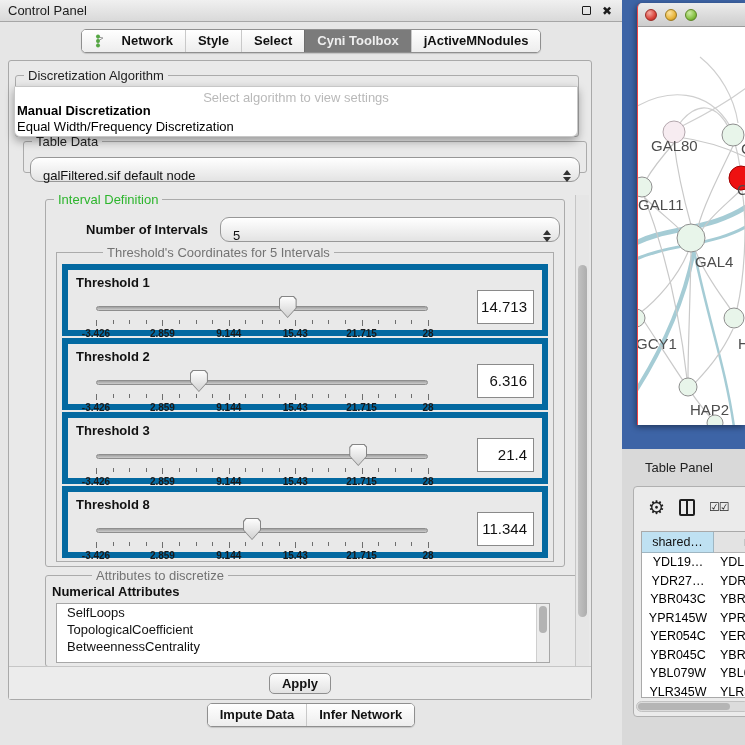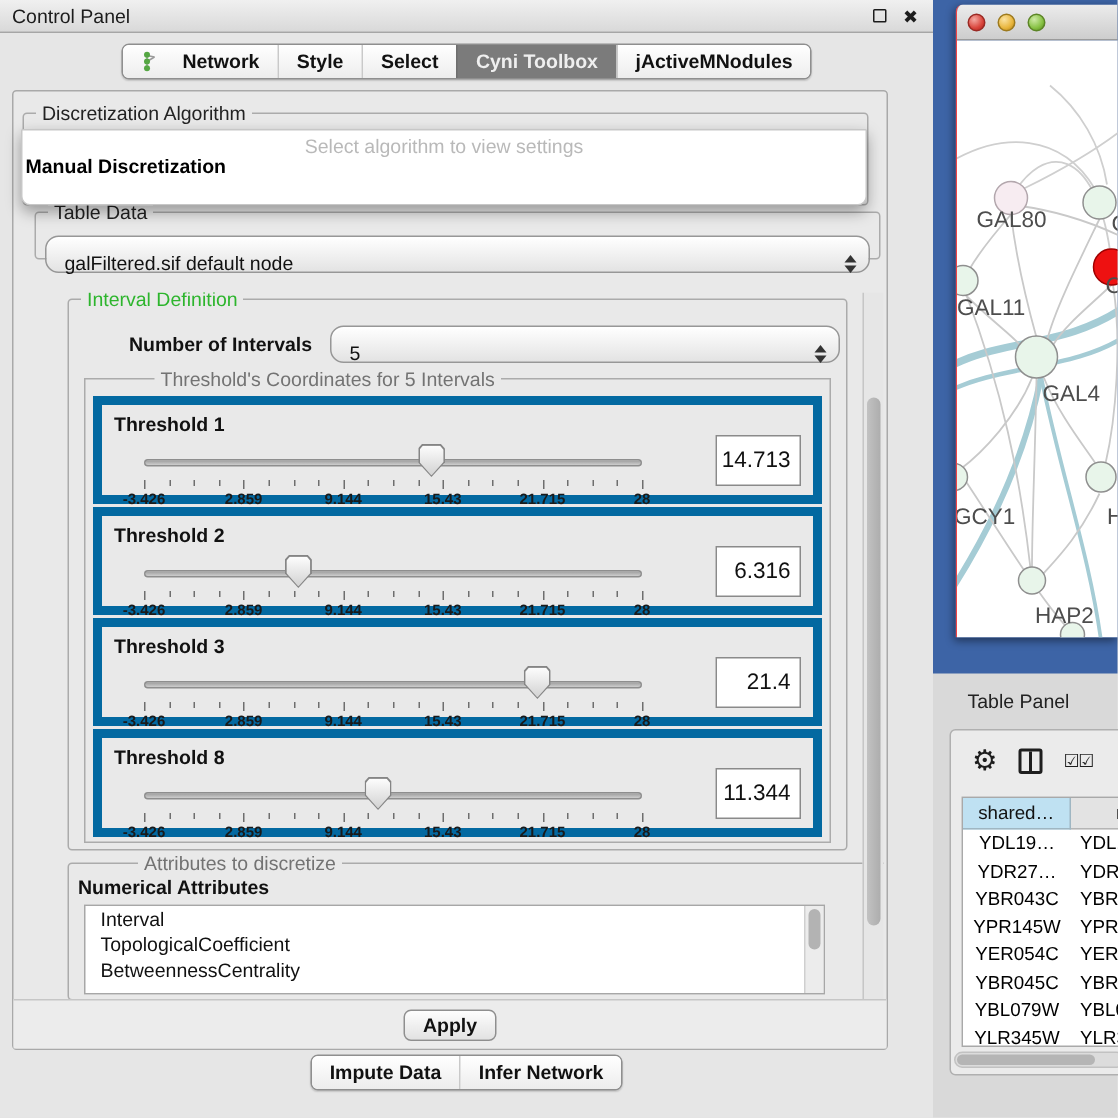--- a/index.html
+++ b/index.html
@@ -380,21 +380,21 @@
               </div>
 </div>
         </div>
       </div>
 
       <div class="group" id="attr-group">
         <span class="group-title t-blue">Attributes to discretize</span>
         <span id="attr-sub">Numerical Attributes</span>
         <div id="attr-list">
           <div id="attr-items">
-              <div class="item">Interval</div>
+              <div class="item">SelfLoops</div>
               <div class="item">TopologicalCoefficient</div>
               <div class="item">BetweennessCentrality</div>
             </div>
           <div id="attr-vscroll">
               <div class="thumb"></div>
             </div>
         </div>
       </div>
 
       <div id="main-vscroll">
@@ -404,20 +404,21 @@
 
     <div id="apply-bar">
       <div id="apply-btn">Apply</div>
     </div>
   </div>
 
   <div id="algo-popup">
     <div class="prompt">Select algorithm to view settings</div>
     <div id="algo-opts">
         <div class="opt bold">Manual Discretization</div>
+        <div class="opt">Equal Width/Frequency Discretization</div>
       </div>
   </div>
 
   <div id="bottom-tabs">
     <span class="segbar" id="bottom-segbar">
         <span class="seg">
           <span>Impute Data</span>
         </span>
         <span class="seg">
           <span>Infer Network</span>

